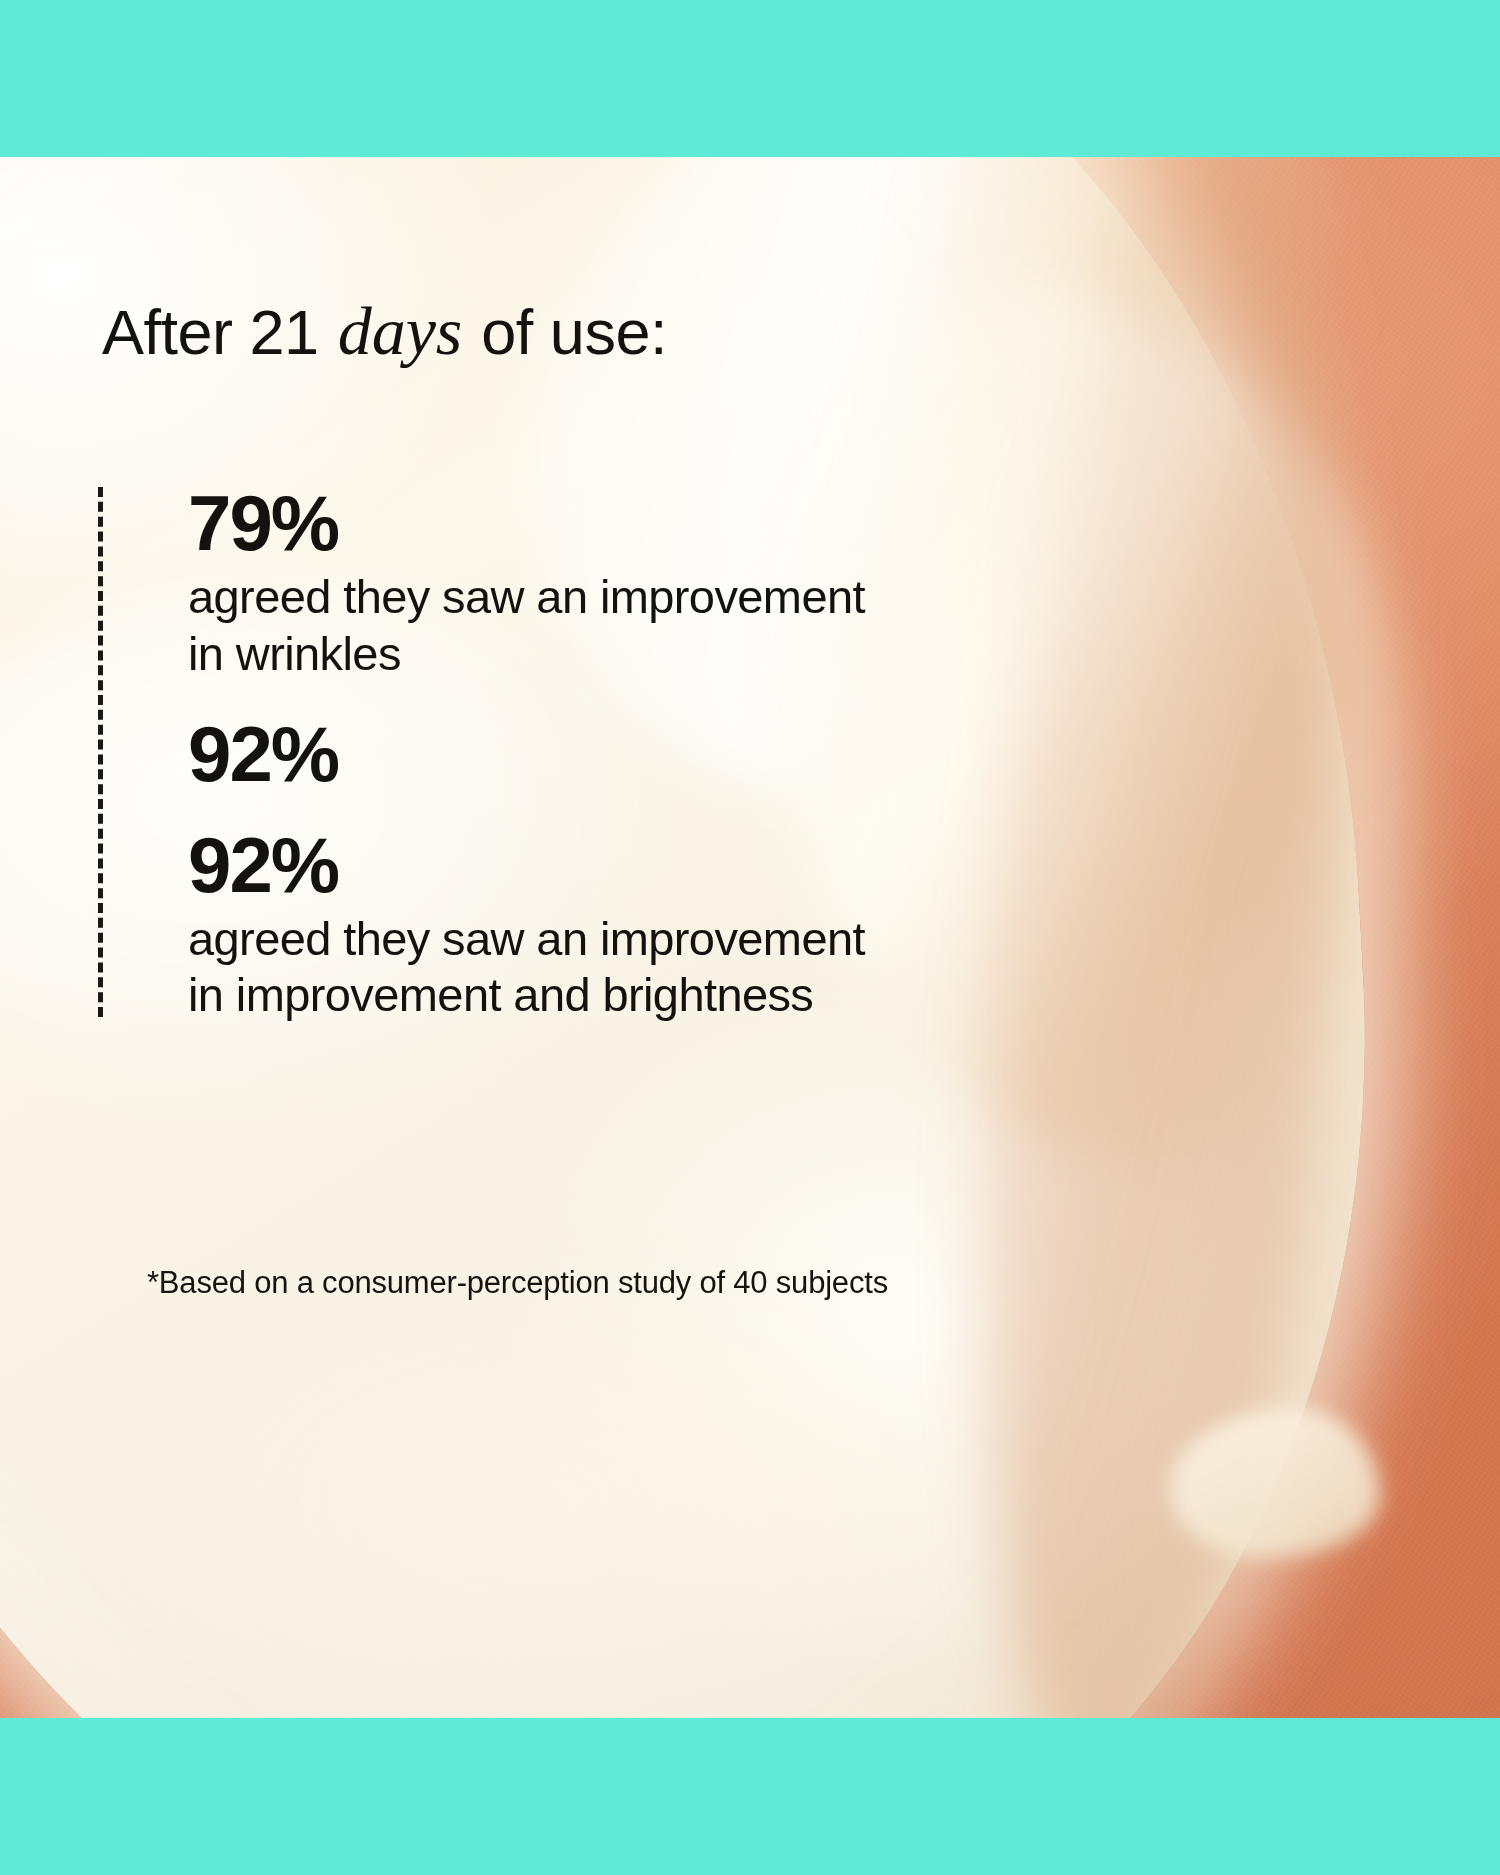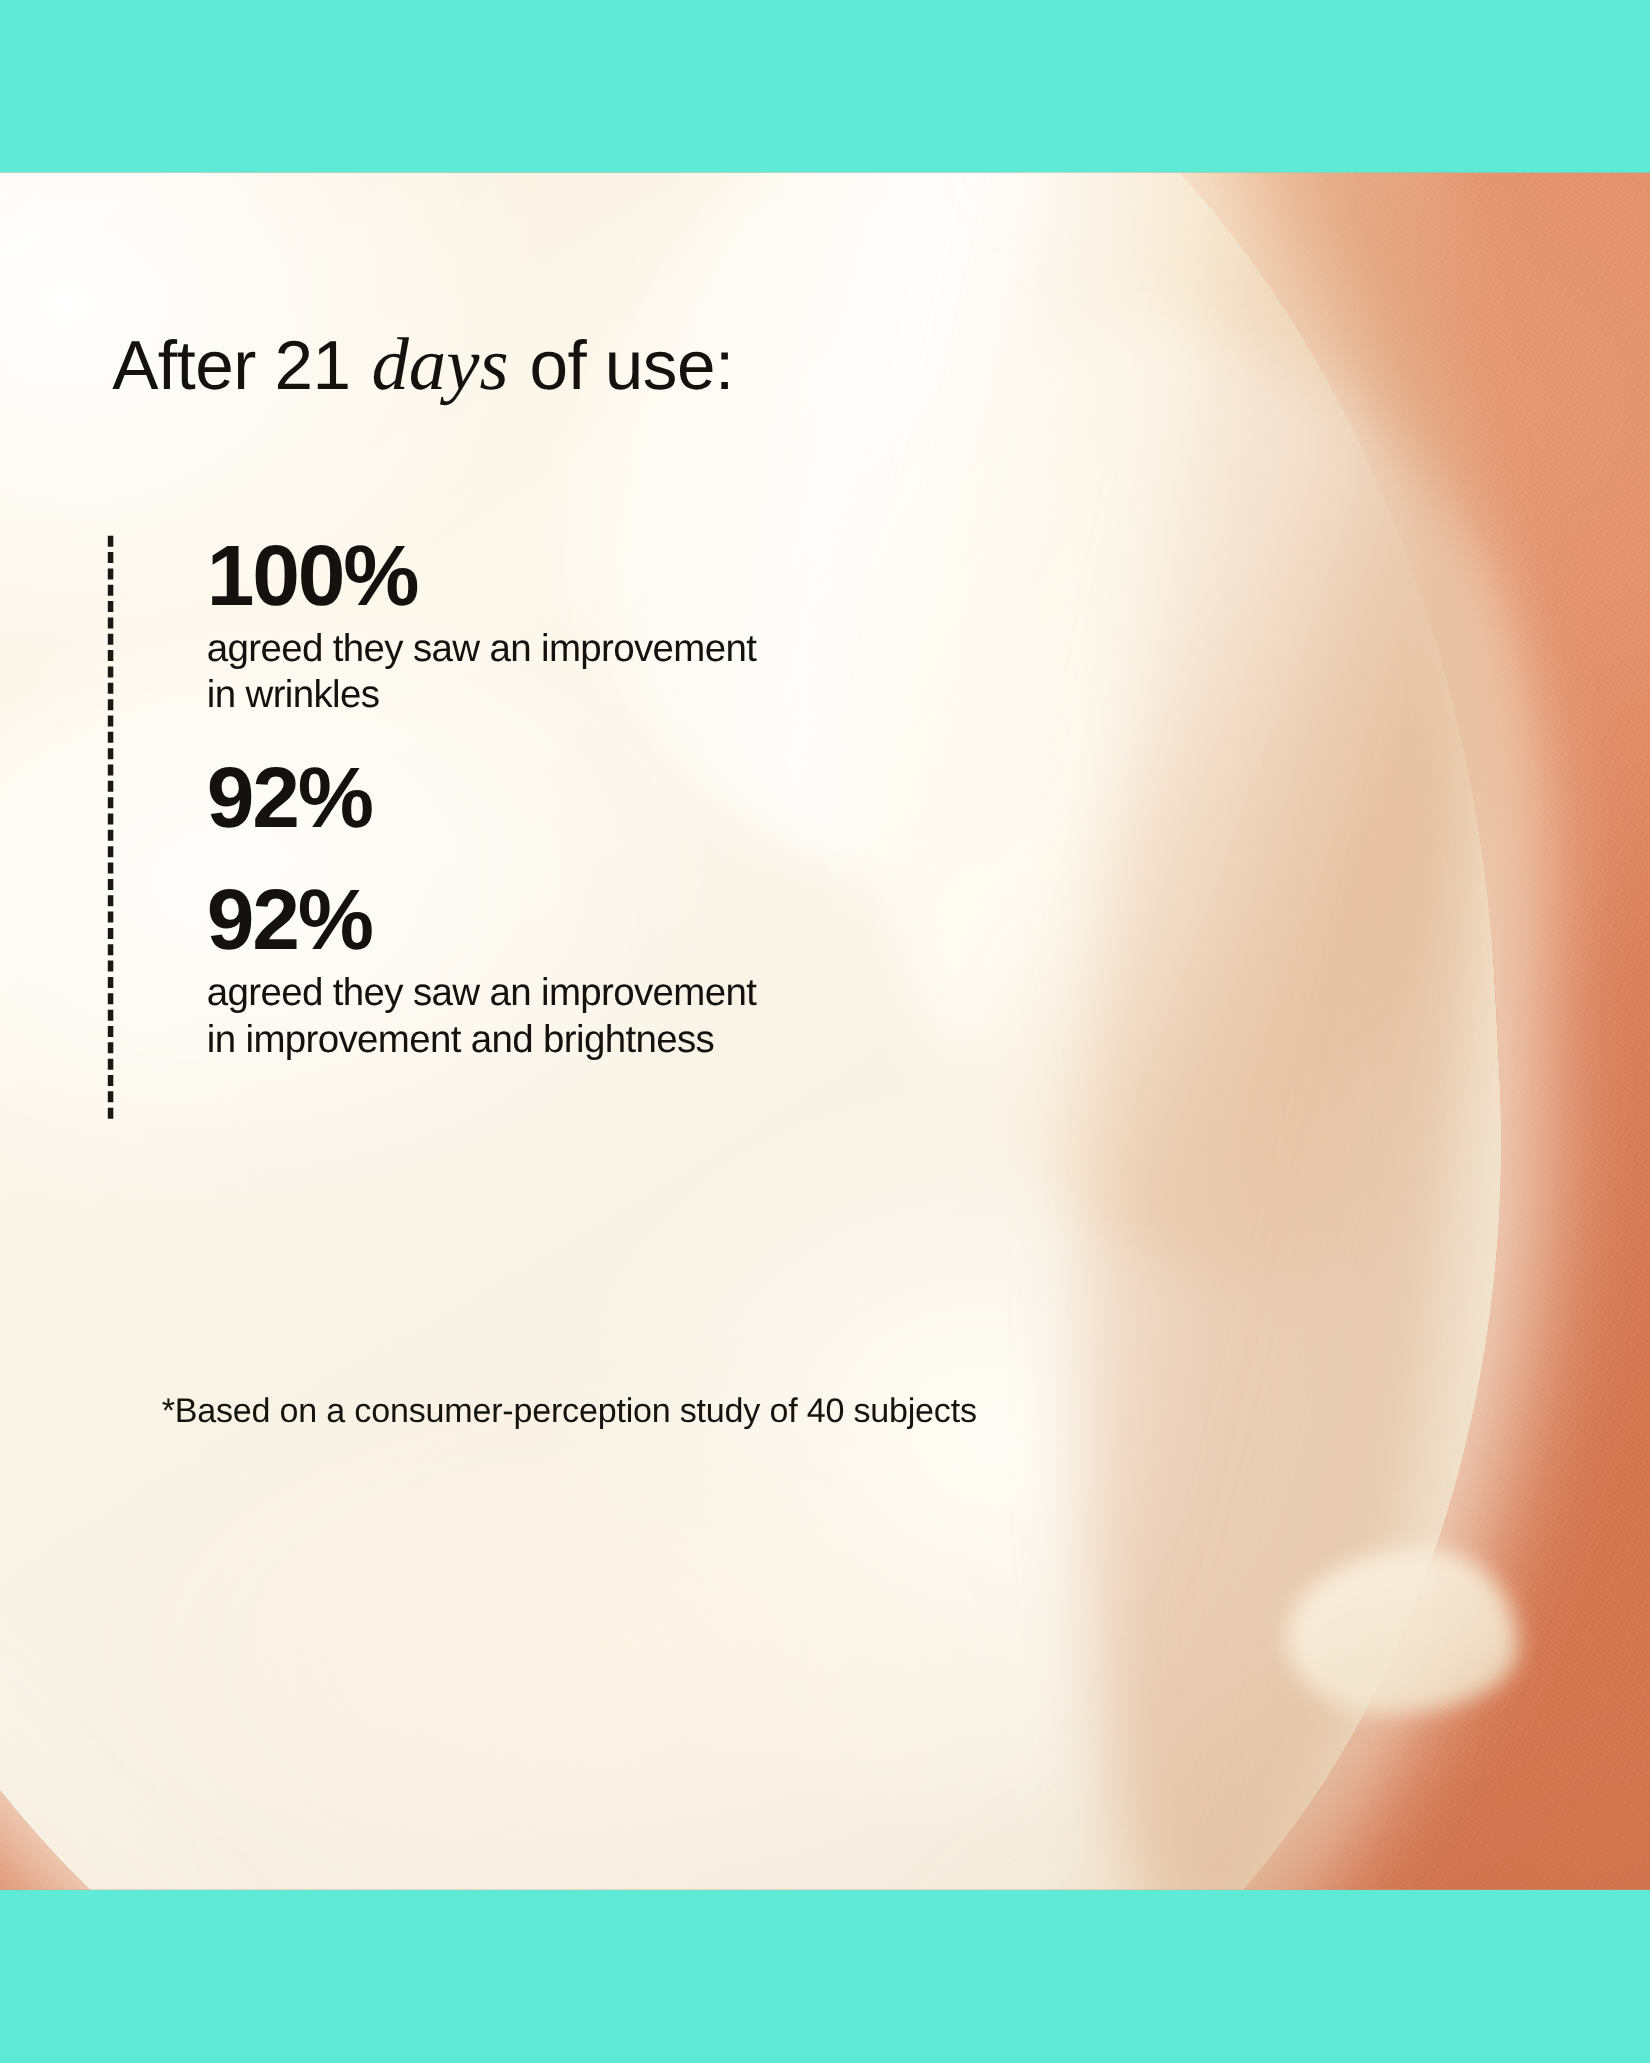--- a/index.html
+++ b/index.html
@@ -162,21 +162,21 @@
 
   .stat-value {
     font-size: 78px;
     line-height: 0.98;
     font-weight: 700;
     color: #14110f;
     letter-spacing: -2px;
     margin: 0 0 8px 0;
   }
   .stat-desc {
-    font-size: 35px;
+    font-size: 47px;
     line-height: 1.20;
     color: #14110f;
     letter-spacing: -0.6px;
     margin: 0;
     max-width: 1180px;
   }
 
   .footnote {
     position: absolute;
     left: 130px;
@@ -210,21 +210,21 @@
         <span>After 21</span>
         <span class="em">days</span>
         <span>of use:</span>
       </div>
 
       <div class="rail"></div>
 
       <div class="stats">
 
         <div class="stat">
-          <div class="stat-value">100%</div>
+          <div class="stat-value">79%</div>
           <div class="stat-desc">
             <span>agreed they saw an improvement</span><br>
             <span>in wrinkles</span>
           </div>
         </div>
 
         <div class="stat">
           <div class="stat-value">92%</div>
         </div>
 

